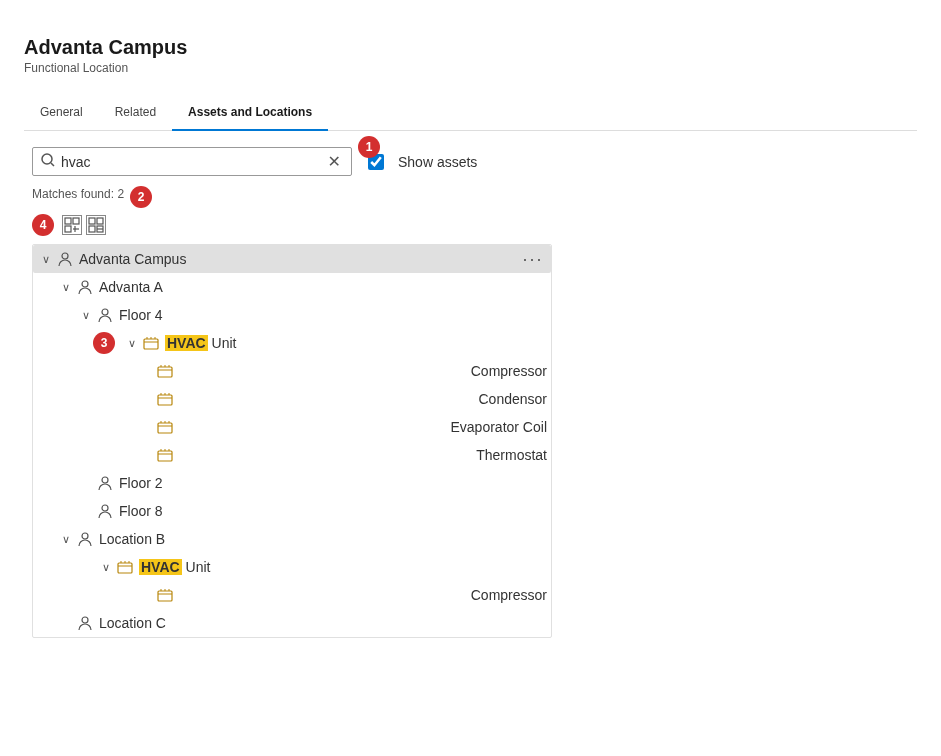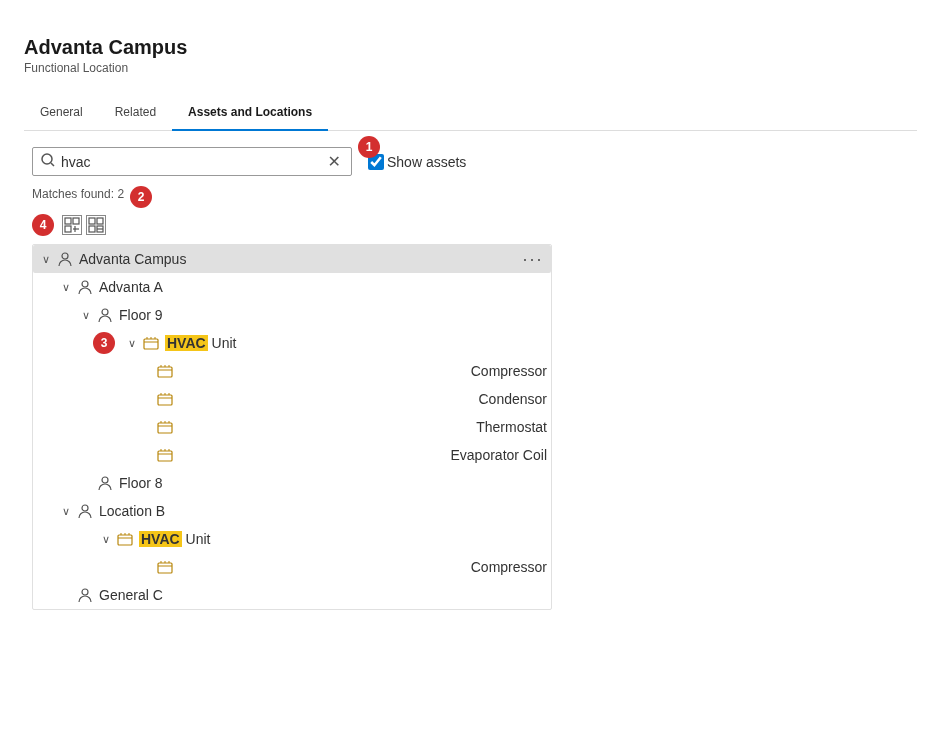--- a/index.html
+++ b/index.html
@@ -22,21 +22,21 @@
     .search-icon-svg { color: #555; margin-right: 6px; flex-shrink: 0; }
     .search-input { border: none; outline: none; font-size: 14px; flex: 1; color: #333; }
     .clear-btn { background: none; border: none; cursor: pointer; color: #555; font-size: 16px; padding: 0 2px; }
 
     .callout-badge {
       display: inline-flex; align-items: center; justify-content: center;
       width: 22px; height: 22px; border-radius: 50%; background: #d32f2f; color: #fff;
       font-size: 12px; font-weight: 700;
     }
 
-    .show-assets-row { display: flex; align-items: center; gap: 3px; }
+    .show-assets-row { display: flex; align-items: center; gap: 14px; }
     .checkbox { width: 16px; height: 16px; accent-color: #0078d4; cursor: pointer; }
     .checkbox-label { font-size: 14px; color: #333; }
 
     .matches-text { font-size: 12px; color: #555; margin-bottom: 6px; display: flex; align-items: center; gap: 6px; }
     .expand-btn { border: 1px solid #888; background: #fff; cursor: pointer; width: 20px; height: 20px; display: flex; align-items: center; justify-content: center; font-size: 11px; color: #333; }
 
     .tree-row {
       display: flex; align-items: center; padding: 3px 4px; border-radius: 2px; cursor: pointer; min-height: 28px;
     }
     .tree-row.highlighted { background: #e0e0e0; }
@@ -156,21 +156,21 @@
 
       <div class="indent-2">
         <div class="tree-row">
           <span class="chevron">∨</span>
           <span class="node-icon icon-location">
             <svg width="18" height="18" viewBox="0 0 18 18" fill="none">
               <circle cx="9" cy="6" r="3" stroke="#555" stroke-width="1.2" fill="none"></circle>
               <path d="M3 16c0-3.3 2.7-6 6-6s6 2.7 6 6" stroke="#555" stroke-width="1.2" fill="none"></path>
             </svg>
           </span>
-          <span class="node-label">Floor 9</span>
+          <span class="node-label">Floor 4</span>
         </div>
       </div>
 
       <div class="indent-3" style="position:relative;">
         <div style="display:flex; align-items:center;">
           <div class="callout-badge" style="margin-right:4px;">3</div>
           <div class="tree-row" style="flex:1;">
             <span class="chevron">∨</span>
             <span class="node-icon icon-asset">
               <svg width="18" height="18" viewBox="0 0 18 18" fill="none">
@@ -217,38 +217,50 @@
       <div class="indent-5">
         <div class="tree-row">
           <span class="chevron-placeholder"></span>
           <span class="node-icon icon-asset">
             <svg width="18" height="18" viewBox="0 0 18 18" fill="none">
               <rect x="2" y="5" width="14" height="10" rx="1" stroke="#b8860b" stroke-width="1.2" fill="none"></rect>
               <path d="M2 8h14" stroke="#b8860b" stroke-width="1"></path>
               <path d="M9 5V3M5 5V3M13 5V3" stroke="#b8860b" stroke-width="1"></path>
             </svg>
           </span>
+          <span class="node-label">Evaporator Coil</span>
+        </div>
+      </div>
+
+      <div class="indent-5">
+        <div class="tree-row">
+          <span class="chevron-placeholder"></span>
+          <span class="node-icon icon-asset">
+            <svg width="18" height="18" viewBox="0 0 18 18" fill="none">
+              <rect x="2" y="5" width="14" height="10" rx="1" stroke="#b8860b" stroke-width="1.2" fill="none"></rect>
+              <path d="M2 8h14" stroke="#b8860b" stroke-width="1"></path>
+              <path d="M9 5V3M5 5V3M13 5V3" stroke="#b8860b" stroke-width="1"></path>
+            </svg>
+          </span>
           <span class="node-label">Thermostat</span>
         </div>
       </div>
 
-      <div class="indent-5">
-        <div class="tree-row">
-          <span class="chevron-placeholder"></span>
-          <span class="node-icon icon-asset">
-            <svg width="18" height="18" viewBox="0 0 18 18" fill="none">
-              <rect x="2" y="5" width="14" height="10" rx="1" stroke="#b8860b" stroke-width="1.2" fill="none"></rect>
-              <path d="M2 8h14" stroke="#b8860b" stroke-width="1"></path>
-              <path d="M9 5V3M5 5V3M13 5V3" stroke="#b8860b" stroke-width="1"></path>
-            </svg>
-          </span>
-          <span class="node-label">Evaporator Coil</span>
-        </div>
-      </div>
-
+      <div class="indent-2">
+        <div class="tree-row">
+          <span class="chevron-placeholder"></span>
+          <span class="node-icon icon-location">
+            <svg width="18" height="18" viewBox="0 0 18 18" fill="none">
+              <circle cx="9" cy="6" r="3" stroke="#555" stroke-width="1.2" fill="none"></circle>
+              <path d="M3 16c0-3.3 2.7-6 6-6s6 2.7 6 6" stroke="#555" stroke-width="1.2" fill="none"></path>
+            </svg>
+          </span>
+          <span class="node-label">Floor 2</span>
+        </div>
+      </div>
 
       <div class="indent-2">
         <div class="tree-row">
           <span class="chevron-placeholder"></span>
           <span class="node-icon icon-location">
             <svg width="18" height="18" viewBox="0 0 18 18" fill="none">
               <circle cx="9" cy="6" r="3" stroke="#555" stroke-width="1.2" fill="none"></circle>
               <path d="M3 16c0-3.3 2.7-6 6-6s6 2.7 6 6" stroke="#555" stroke-width="1.2" fill="none"></path>
             </svg>
           </span>
@@ -302,20 +314,20 @@
 
       <div class="indent-1">
         <div class="tree-row">
           <span class="chevron-placeholder"></span>
           <span class="node-icon icon-location">
             <svg width="18" height="18" viewBox="0 0 18 18" fill="none">
               <circle cx="9" cy="6" r="3" stroke="#555" stroke-width="1.2" fill="none"></circle>
               <path d="M3 16c0-3.3 2.7-6 6-6s6 2.7 6 6" stroke="#555" stroke-width="1.2" fill="none"></path>
             </svg>
           </span>
-          <span class="node-label">General C</span>
+          <span class="node-label">Location C</span>
         </div>
       </div>
 
     </div>
 
   </div>
 </div>
 
 </body></html>

